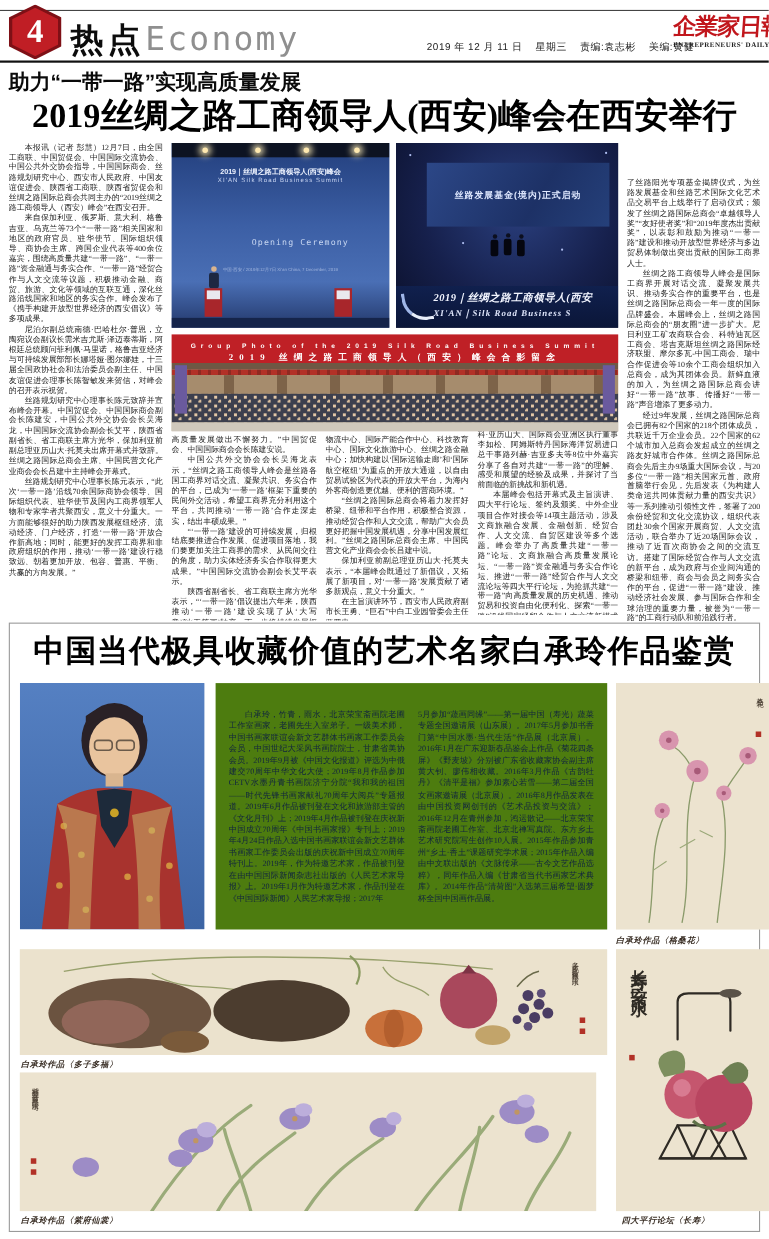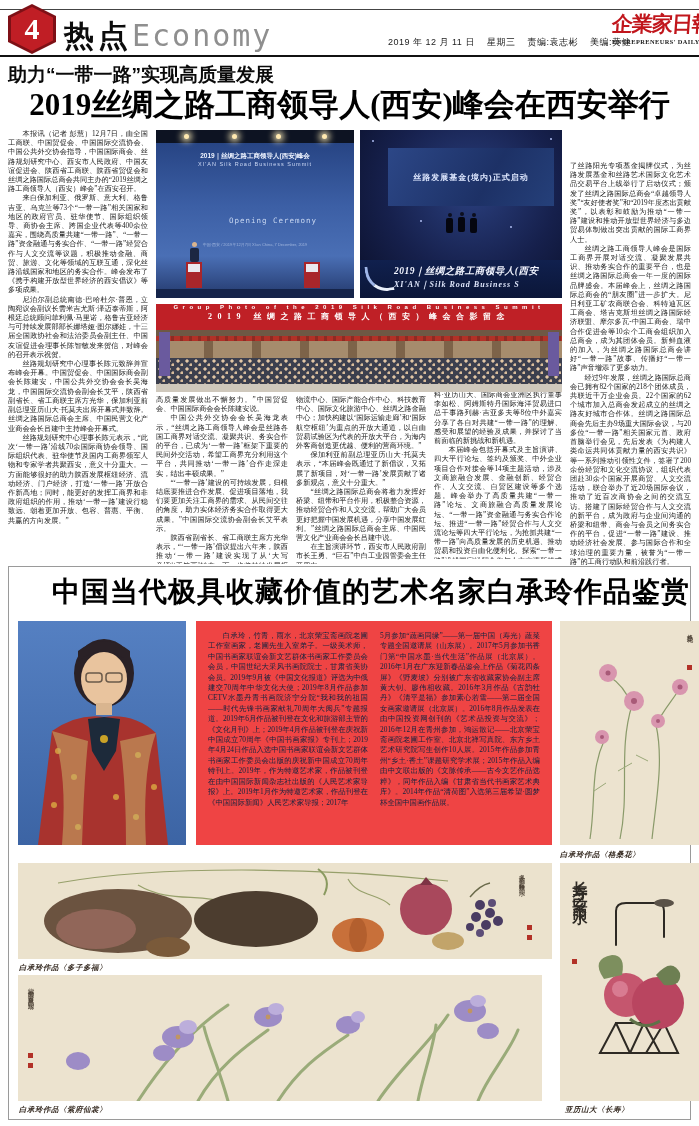--- a/index.html
+++ b/index.html
@@ -68,44 +68,44 @@
   .ph2-screen span{font:700 8px "Liberation Sans",sans-serif;color:#dfe8ff;letter-spacing:1px;}
   .ph2-star{position:absolute;width:2px;height:2px;border-radius:50%;background:#aebdf0;}
   .fig{position:absolute;width:7px;height:15px;background:#05060f;border-radius:2px;}
   .fig:before{content:"";position:absolute;left:1.5px;top:-5px;width:4px;height:4px;border-radius:50%;background:#0c0f1e;}
   .ph2-strip{position:absolute;left:0;bottom:0;width:100%;height:38px;background:linear-gradient(180deg,#10204e,#0b1638);}
   .ph2-strip .l1{margin:5px 0 0 34px;font:italic 700 9.5px "Liberation Serif",serif;color:#f2f5ff;letter-spacing:.5px;}
   .ph2-strip .l2{margin:1px 0 0 34px;font:italic 700 8px "Liberation Serif",serif;color:#dfe6fb;letter-spacing:1px;}
   .ph2-swoosh{position:absolute;left:6px;bottom:6px;width:24px;height:24px;border-bottom:3px solid #e8eef9;
        border-left:3px solid #9fb6e8;border-radius:0 0 0 22px;transform:rotate(-8deg);}
   .gbanner{position:absolute;left:0;top:174px;width:406px;height:26px;background:#bf2026;
-       display:flex;flex-direction:column;align-items:center;justify-content:flex-start;gap:1px;}
+       display:flex;flex-direction:column;align-items:center;justify-content:flex-end;gap:1px;}
   .gbanner .en{font:700 6px "Liberation Sans",sans-serif;color:#fff;letter-spacing:4.5px;white-space:nowrap;}
   .gbanner .cn{font:700 8px "Liberation Serif",serif;color:#fff;letter-spacing:5.5px;white-space:nowrap;}
   .gphoto{position:absolute;left:0;top:200px;width:406px;height:62px;overflow:hidden;background:#b3a28a;}
   .gp-roof{position:absolute;left:0;top:0;width:100%;height:6px;background:#6e5844;}
   .gp-lant{position:absolute;left:0;top:6px;width:100%;height:5px;
        background:repeating-linear-gradient(90deg,#b23127 0 6px,#8e2a22 6px 9px);}
   .gp-wall{position:absolute;left:0;top:11px;width:100%;height:22px;
        background:repeating-linear-gradient(90deg,#7d6349 0 9px,#a68c6d 9px 48px);}
   .gp-crowd{position:absolute;left:0;top:28px;width:100%;height:26px;
        background:
         radial-gradient(circle 1.6px at 4px 3px,#e3c7a6 98%,transparent) 0 0/9px 8px repeat,
         radial-gradient(circle 1.6px at 8px 7px,#d9bd9c 98%,transparent) 0 0/9px 8px repeat,
         #3c3f4e;}
   .gp-ground{position:absolute;left:0;bottom:0;width:100%;height:8px;background:#cfc8bc;}
   .gp-ban{position:absolute;top:2px;width:11px;height:44px;background:#6a5a9e;}
   .gp-ban.r{right:3px;} .gp-ban.l{left:3px;}
   
   .feat{position:absolute;left:8px;top:566px;width:681px;height:552px;border:1px solid #9a9a9a;background:#fff;}
-  .feat-title{position:absolute;left:0;top:6px;width:100%;text-align:right;
+  .feat-title{position:absolute;left:0;top:6px;width:100%;text-align:center;
        font:900 28px "Liberation Serif",serif;color:#000;letter-spacing:1px;white-space:nowrap;}
   .artist{position:absolute;left:9px;top:54px;width:168px;height:224px;overflow:hidden;}
-  .biopanel{position:absolute;left:187px;top:54px;width:356px;height:224px;background:#ef4444;
-       display:flex;gap:12px;padding:10px 12px;box-sizing:border-box;}
+  .biopanel{position:absolute;left:187px;top:54px;width:356px;height:224px;background:#4d7c0f;
+       display:flex;gap:12px;padding:24px 12px;box-sizing:border-box;}
   .biocol{flex:1;font-size:7.4px;line-height:10.4px;text-align:justify;color:#10233f;overflow:hidden;}
   .biocol .para{margin:0;text-indent:2em;}
   .biocol[data-first-noindent="true"] .para:first-child{text-indent:0;}
   .painting{position:absolute;background:#ece3cf;overflow:hidden;}
   .p-gesang{left:551px;top:54px;width:140px;height:224px;}
   .p-duozi{left:9px;top:296px;width:534px;height:96px;}
   .p-iris{left:9px;top:408px;width:524px;height:126px;}
   .p-shou{left:551px;top:296px;width:140px;height:238px;}
   .caption{position:absolute;font:italic 700 7.5px "DejaVu Serif",serif;color:#3a2f26;letter-spacing:.5px;}
   .cap-gesang{left:551px;top:283px;}
@@ -153,22 +153,22 @@
         <p class="para">丝路规划研究中心理事长陈元表示，“此次‘一带一路’沿线70余国际商协会领导、国际组织代表、驻华使节及国内工商界领军人物和专家学者共聚西安，意义十分重大。一方面能够很好的助力陕西发展枢纽经济、流动经济、门户经济，打造‘一带一路’开放合作新高地；同时，能更好的发挥工商界和非政府组织的作用，推动‘一带一路’建设行稳致远、朝着更加开放、包容、普惠、平衡、共赢的方向发展。”</p>
       </div>
     <div class="tcol c2" data-first-noindent="true">
         <p class="para">高质量发展做出不懈努力。”中国贸促会、中国国际商会会长陈建安说。</p>
         <p class="para">中国公共外交协会会长吴海龙表示，“丝绸之路工商领导人峰会是丝路各国工商界对话交流、凝聚共识、务实合作的平台，已成为‘一带一路’框架下重要的民间外交活动，希望工商界充分利用这个平台，共同推动‘一带一路’合作走深走实，结出丰硕成果。”</p>
         <p class="para">“‘一带一路’建设的可持续发展，归根结底要推进合作发展、促进项目落地，我们要更加关注工商界的需求、从民间交往的角度，助力实体经济务实合作取得更大成果。”中国国际交流协会副会长艾平表示。</p>
         <p class="para">陕西省副省长、省工商联主席方光华表示，“‘一带一路’倡议提出六年来，陕西推动‘一带一路’建设实现了从‘大写意’到‘工笔画’转变，下一步将持续发展枢纽经济、门户经济、流动经济，更好建设‘一带一路’交通商贸</p>
       </div>
     <div class="tcol c3" data-first-noindent="true">
         <p class="para">物流中心、国际产能合作中心、科技教育中心、国际文化旅游中心、丝绸之路金融中心；加快构建以‘国际运输走廊’和‘国际航空枢纽’为重点的开放大通道，以自由贸易试验区为代表的开放大平台，为海内外客商创造更优越、便利的营商环境。”</p>
+        <p class="para">“丝绸之路国际总商会将着力发挥好桥梁、纽带和平台作用，积极整合资源，推动经贸合作和人文交流，帮助广大会员更好把握中国发展机遇，分享中国发展红利。”丝绸之路国际总商会主席、中国民营文化产业商会会长吕建中说。</p>
         <p class="para">保加利亚前副总理亚历山大·托莫夫表示，“本届峰会既通过了新倡议，又拓展了新项目，对‘一带一路’发展贡献了诸多新观点，意义十分重大。”</p>
-        <p class="para">“丝绸之路国际总商会将着力发挥好桥梁、纽带和平台作用，积极整合资源，推动经贸合作和人文交流，帮助广大会员更好把握中国发展机遇，分享中国发展红利。”丝绸之路国际总商会主席、中国民营文化产业商会会长吕建中说。</p>
         <p class="para">在主旨演讲环节，西安市人民政府副市长王勇、“巨石”中白工业园管委会主任亚罗申</p>
       </div>
     <div class="tcol c4" data-first-noindent="true">
         <p class="para">科·亚历山大、国际商会亚洲区执行董事李如松、阿姆斯特丹国际海洋贸易进口总干事路列赫·吉亚多夫等8位中外嘉宾分享了各自对共建“一带一路”的理解、感受和展望的经验及成果，并探讨了当前面临的新挑战和新机遇。</p>
         <p class="para">本届峰会包括开幕式及主旨演讲、四大平行论坛、签约及颁奖、中外企业项目合作对接会等14项主题活动，涉及文商旅融合发展、金融创新、经贸合作、人文交流、自贸区建设等多个选题。峰会举办了高质量共建“一带一路”论坛、文商旅融合高质量发展论坛、“一带一路”资金融通与务实合作论坛、推进“一带一路”经贸合作与人文交流论坛等四大平行论坛，为抢抓共建“一带一路”向高质量发展的历史机遇、推动贸易和投资自由化便利化、探索“一带一路”沿线国家经贸合作与人文交流新模式提供了理论支撑和智力支持。</p>
       </div>
     <div class="tcol c5" data-first-noindent="true">
         <p class="para">了丝路阳光专项基金揭牌仪式，为丝路发展基金和丝路艺术国际文化艺术品交易平台上线举行了启动仪式；颁发了丝绸之路国际总商会“卓越领导人奖”“友好使者奖”和“2019年度杰出贡献奖”，以表彰和鼓励为推动“一带一路”建设和推动开放型世界经济与多边贸易体制做出突出贡献的国际工商界人士。</p>
         <p class="para">丝绸之路工商领导人峰会是国际工商界开展对话交流、凝聚发展共识、推动务实合作的重要平台，也是丝绸之路国际总商会一年一度的国际品牌盛会。本届峰会上，丝绸之路国际总商会的“朋友圈”进一步扩大。尼日利亚工矿农商联合会、科特迪瓦区工商会、塔吉克斯坦丝绸之路国际经济联盟、摩尔多瓦-中国工商会、瑞中合作促进会等10余个工商会组织加入总商会，成为其团体会员。新鲜血液的加入，为丝绸之路国际总商会讲好“一带一路”故事、传播好“一带一路”声音增添了更多动力。</p>
         <p class="para">经过9年发展，丝绸之路国际总商会已拥有82个国家的218个团体成员，共联近千万企业会员。22个国家的62个城市加入总商会发起成立的丝绸之路友好城市合作体。丝绸之路国际总商会先后主办9场重大国际会议，与20多位“一带一路”相关国家元首、政府首脑举行会见，先后发表《为构建人类命运共同体贡献力量的西安共识》等一系列推动引领性文件，签署了200余份经贸和文化交流协议，组织代表团赴30余个国家开展商贸、人文交流活动，联合举办了近20场国际会议，推动了近百次商协会之间的交流互访。搭建了国际经贸合作与人文交流的新平台，成为政府与企业间沟通的桥梁和纽带、商会与会员之间务实合作的平台，促进“一带一路”建设、推动经济社会发展、参与国际合作和全球治理的重要力量，被誉为“一带一路”的工商行动队和前沿践行者。</p>
@@ -404,16 +404,16 @@
           <circle cx="98" cy="140" r="26" fill="#b94560"></circle>
           <circle cx="60" cy="126" r="8" fill="#e08ca0" opacity=".7"></circle>
           <path d="M44 116 Q30 96 52 92 Q66 92 62 112" fill="#7d8f5e"></path>
           <path d="M96 112 Q112 94 120 110 Q122 124 104 122" fill="#6d7f52"></path>
           <path d="M70 156 Q84 168 100 158" stroke="#5f7148" stroke-width="3" fill="none"></path>
         </g>
       </svg>
       <div class="inscr" style="left:10px;top:6px;font-size:15px;font-weight:bold;color:#2e2a24;letter-spacing:3px">长寿 己亥 雨水</div>
       <div class="seal" style="left:12px;top:96px"></div>
     </div>
-    <div class="caption cap-shou">亚历山大〈长寿〉</div>
+    <div class="caption cap-shou">四大平行论坛〈长寿〉</div>
   </div>
 
 </div>
 
 </body></html>

